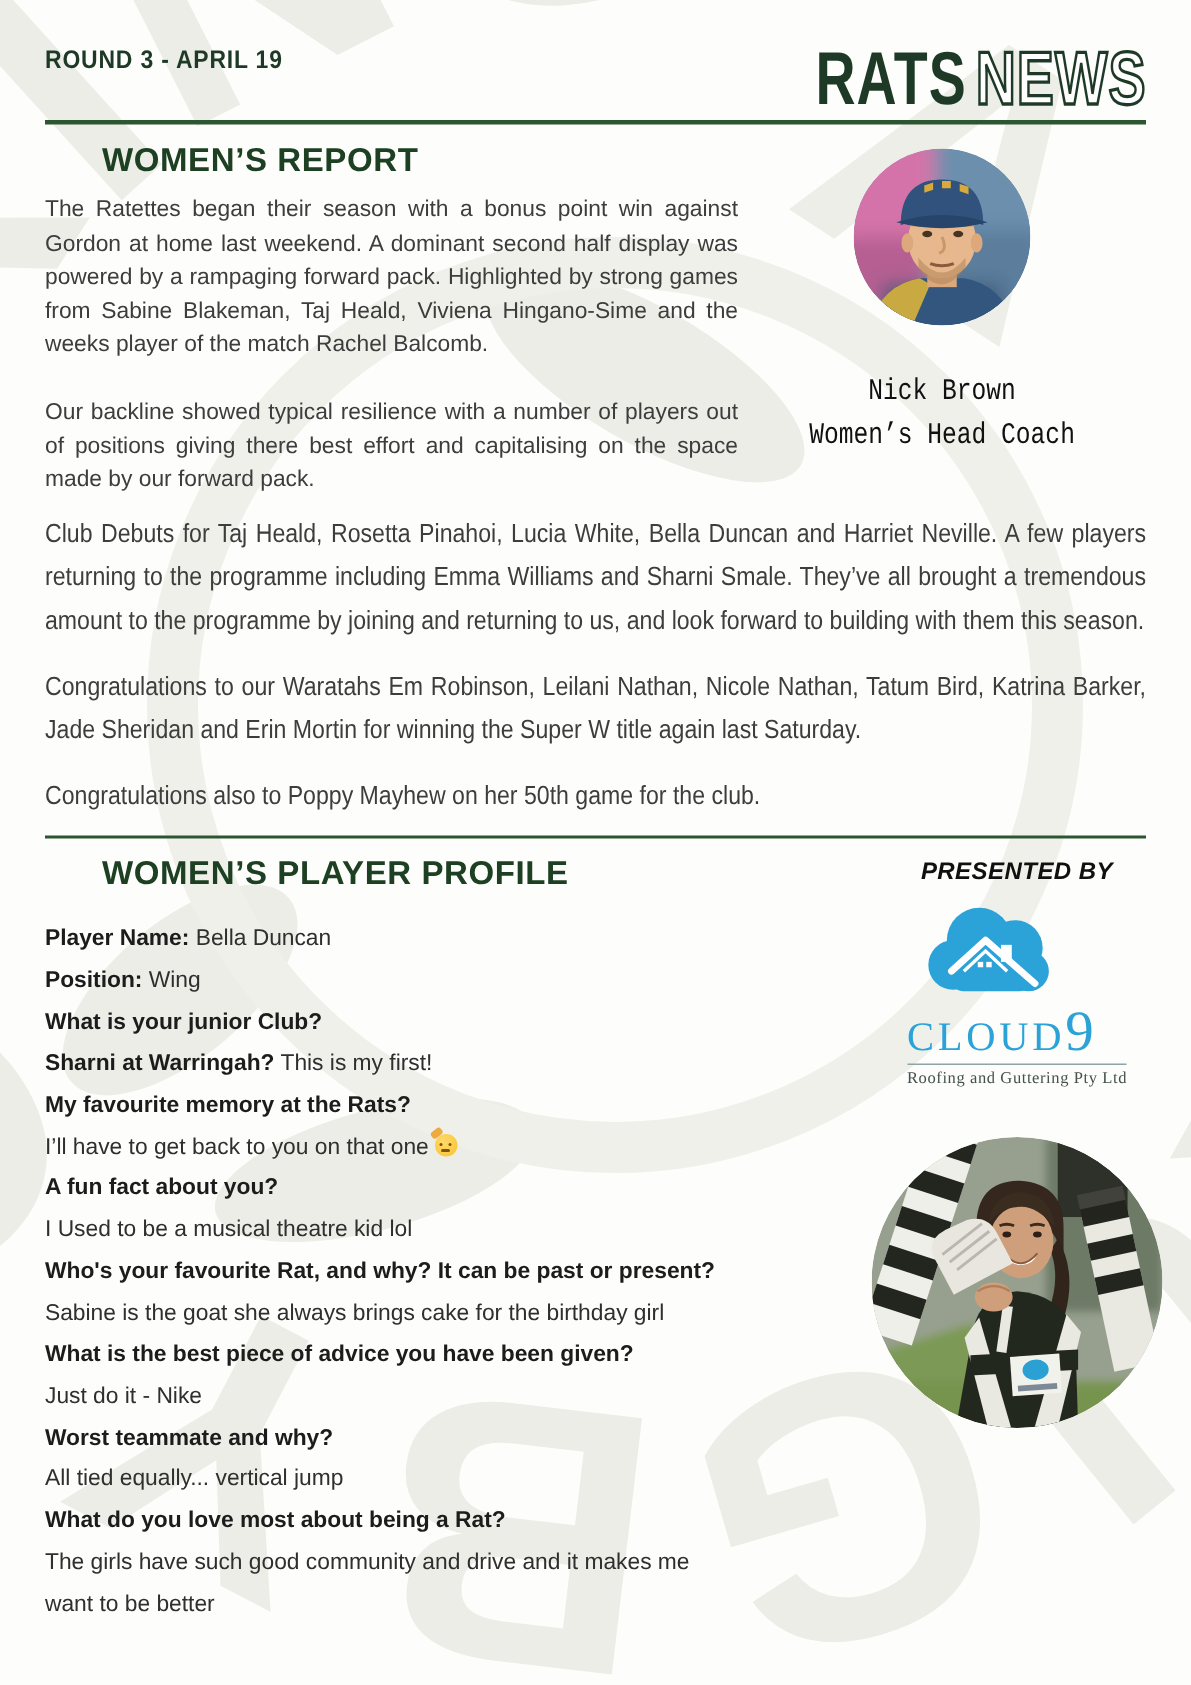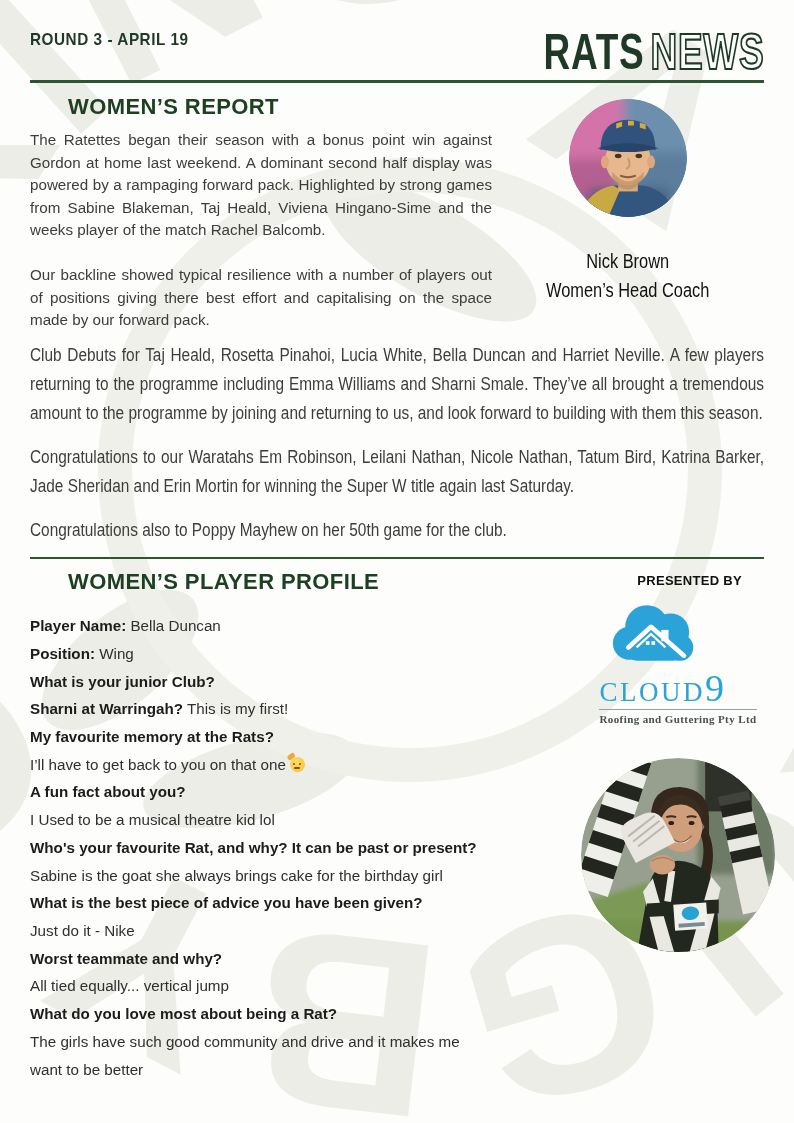--- a/index.html
+++ b/index.html
@@ -15,44 +15,44 @@
   .logo .outline { color:#fff; -webkit-text-stroke:2.2px #1e3a26; }
   .rule { height:3px; background:#2c5631; margin-top:5px; }
 
   .sec-heading { font-size:22px; font-weight:900; color:#1d4023; letter-spacing:.4px;margin-left:38px; }
 
   
   .report { display:flex; margin-top:11px; }
   .report-left { width:462px; }
   .report-left p { font-size:15.2px; line-height:22.6px; color:#3d3d3d; text-align:justify; }
   .report-left p + p { margin-top:22px; }
-  .report-right { flex:1; display:flex; flex-direction:column; align-items:center; }
+  .report-right { flex:1; display:flex; flex-direction:column; align-items:center;font-family:Liberation Mono, monospace; }
   .coach-photo { margin-top:5px; border-radius:50%; overflow:hidden; width:118px; height:118px; }
   .coach-cap { margin-top:30px; text-align:center; font-size:20px; line-height:29px; color:#111; transform:scaleX(.82); transform-origin:50% 0; white-space:nowrap; }
 
   
   .notes { margin-top:9px; }
   .cond { width:113.64%; transform:scaleX(.88); transform-origin:0 0; }
   .notes p { font-size:17.5px; line-height:29px; color:#3d3d3d; }
   .notes .just { text-align:justify; }
   .notes p + p { margin-top:13px; }
 
   
   .profile { position:relative; margin-top:10px; }
   .profile-hdr { display:flex; justify-content:space-between; align-items:flex-start; padding-right:22px; }
-  .presented { font-size:13px; font-weight:700; color:#101010; letter-spacing:.3px; padding-top:4px; }
+  .presented { font-size:16px; font-weight:700; font-style:italic; color:#101010; letter-spacing:.3px; padding-top:4px; }
   .qa { margin-top:17px; width:500px; }
   .qa-line { font-size:15.2px; line-height:27.7px; color:#2f2f2f; }
   .qa-line .b { font-weight:700; color:#1c1c1c; }
   .qa-v { white-space:pre-line; }
 
   .profile-right { position:absolute; top:30px; right:-11px; width:194px; display:flex; flex-direction:column; align-items:center; }
   .c9-text { font-family:"Liberation Serif", serif; color:#2ba3d8; font-size:27px; letter-spacing:2.5px; line-height:1; margin-top:2px; white-space:nowrap; }
   .c9-text .nine { font-size:38px; letter-spacing:0; }
-  .c9-tag { font-family:"Liberation Serif", serif; color:#45504f; font-size:11px; letter-spacing:.4px; border-top:1px solid #8fa3a8; padding-top:3px; margin-top:2px; white-space:nowrap;font-weight:bold; }
+  .c9-tag { font-family:"Liberation Serif", serif; color:#45504f; font-size:11px; letter-spacing:.4px; border-top:1px solid #8fa3a8; padding-top:3px; margin-top:2px; white-space:nowrap; }
   .player-photo { margin-top:33px; border-radius:50%; overflow:hidden; width:194px; height:194px; }
 
   
   .emoji { display:inline-block; position:relative; width:15px; height:15px; border-radius:50%;
            background:radial-gradient(circle at 40% 35%, #ffd96a, #f9c22e); vertical-align:-2px; margin-left:4px; }
   .emoji::before { content:""; position:absolute; left:3px; top:6px; width:2.5px; height:2.5px; background:#7a5410; border-radius:50%; box-shadow:6px 0 0 #7a5410; }
   .emoji::after { content:""; position:absolute; left:4.5px; top:10.5px; width:6px; height:1.7px; background:#7a5410; border-radius:1px; }
   .emoji .hand { position:absolute; top:-2.5px; left:-3px; width:8px; height:4.5px; background:#edaa3f; border-radius:2px; transform:rotate(-38deg); }
 </style>
 </head>

